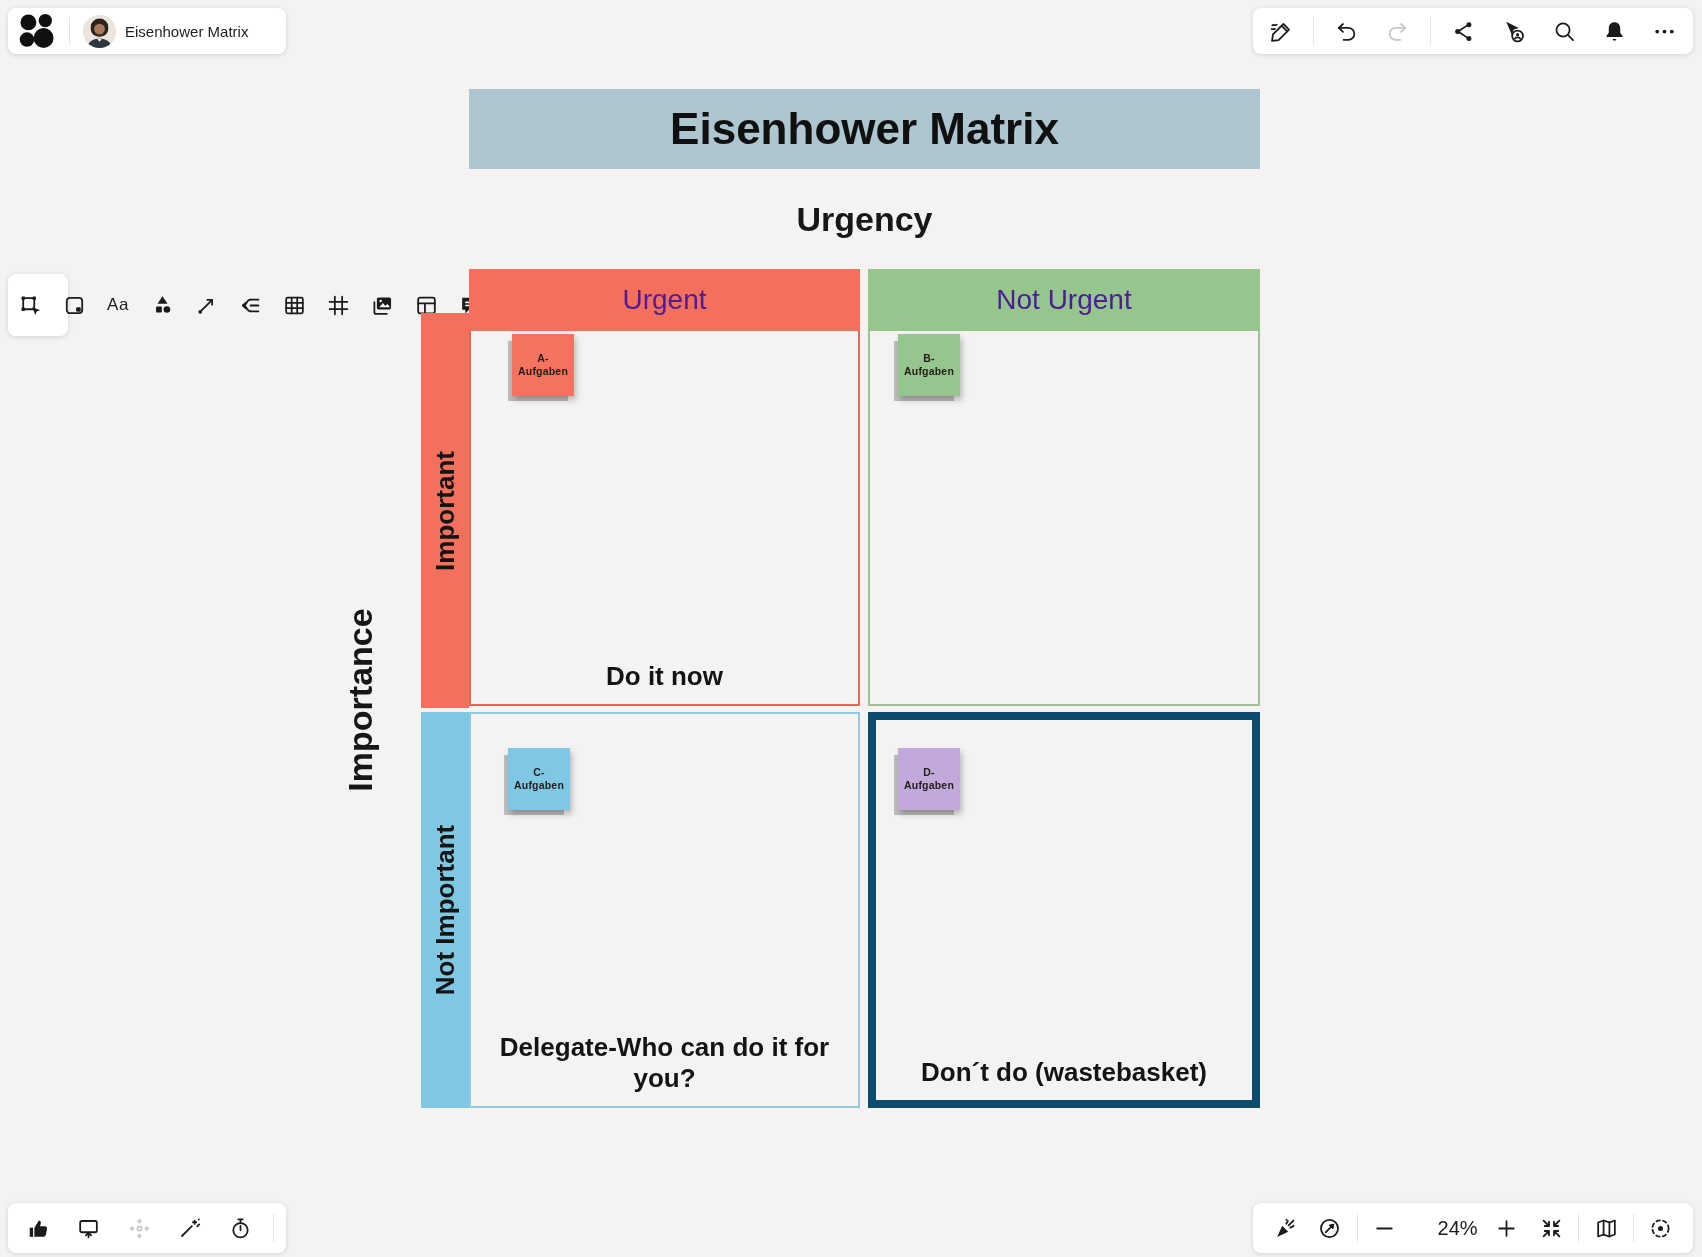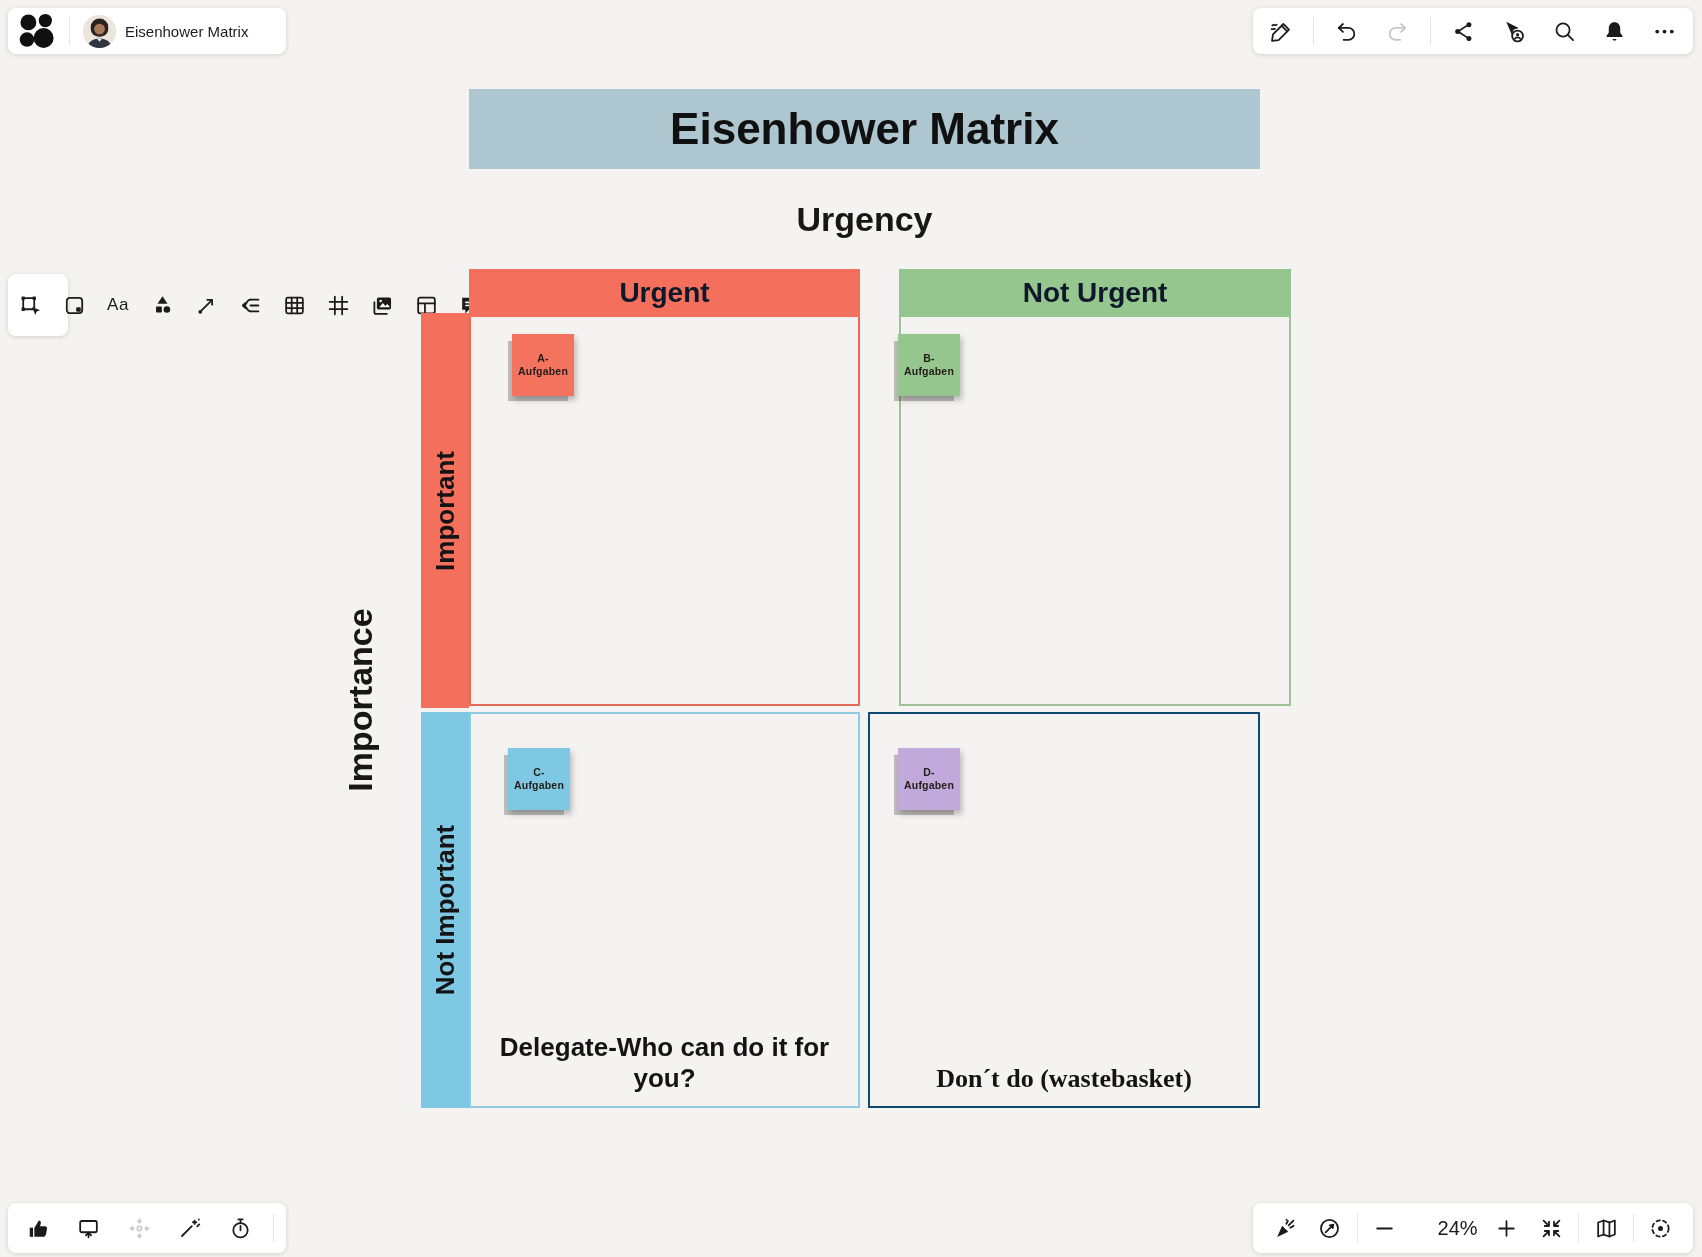--- a/index.html
+++ b/index.html
@@ -66,27 +66,27 @@
   .axis-y { left:325px; top:565px; width:70px; height:270px; }
   .vtext {
     position:absolute; left:50%; top:50%;
     transform:translate(-50%,-50%) rotate(-90deg);
     white-space:nowrap;
   }
   .axis-y .vtext { font-size:34px; font-weight:700; }
 
   .qbox { position:absolute; background:transparent; }
   .q1 { left:469px; top:269px; width:391px; height:437px; border:2px solid #e26b58; }
-  .q2 { left:868px; top:269px; width:392px; height:437px; border:2px solid #9dc295;margin-left:31px; }
+  .q2 { left:868px; top:269px; width:392px; height:437px; border:2px solid #9dc295; }
   .q3 { left:469px; top:712px; width:391px; height:396px; border:2px solid #90cbe2; }
-  .q4 { left:868px; top:712px; width:392px; height:396px; border:2px solid #0c4a6e;font-family:Liberation Serif, serif; }
+  .q4 { left:868px; top:712px; width:392px; height:396px; border:8px solid #0c4a6e; }
   .qhdr {
-    position:absolute; left:-2px; top:-2px; right:-2px; height:48px;
+    position:absolute; left:-2px; top:-2px; right:-2px; height:62px;
     display:flex; align-items:center; justify-content:center;
-    font-size:28px; font-weight:700; color:#0f172a;
+    font-size:28px; font-weight:400; color:#4c1d95;
   }
   .qhdr.red { background:#f4705c; }
   .qhdr.green { background:#95c68d; }
   .qlabel {
     position:absolute; left:0; right:0; bottom:12px; text-align:center;
     font-size:26px; font-weight:600; color:#141414;
   }
   .rowcol { position:absolute; width:48px; }
   .rowcol .vtext { font-size:26px; font-weight:600; color:#141414; }
   .row-important { left:421px; top:313px; height:395px; background:#f4705c; }
@@ -290,20 +290,21 @@
 
 <div class="rowcol row-important">
   <span class="vtext">Important</span>
 </div>
 <div class="rowcol row-notimportant">
   <span class="vtext">Not Important</span>
 </div>
 
 <div class="qbox q1">
   <div class="qhdr red">Urgent</div>
+  <div class="qlabel">Do it now</div>
 </div>
 <div class="qbox q2">
   <div class="qhdr green">Not Urgent</div>
 </div>
 <div class="qbox q3">
   <div class="qlabel">Delegate-Who can do it for you?</div>
 </div>
 <div class="qbox q4">
   <div class="qlabel">Don´t do (wastebasket)</div>
 </div>

